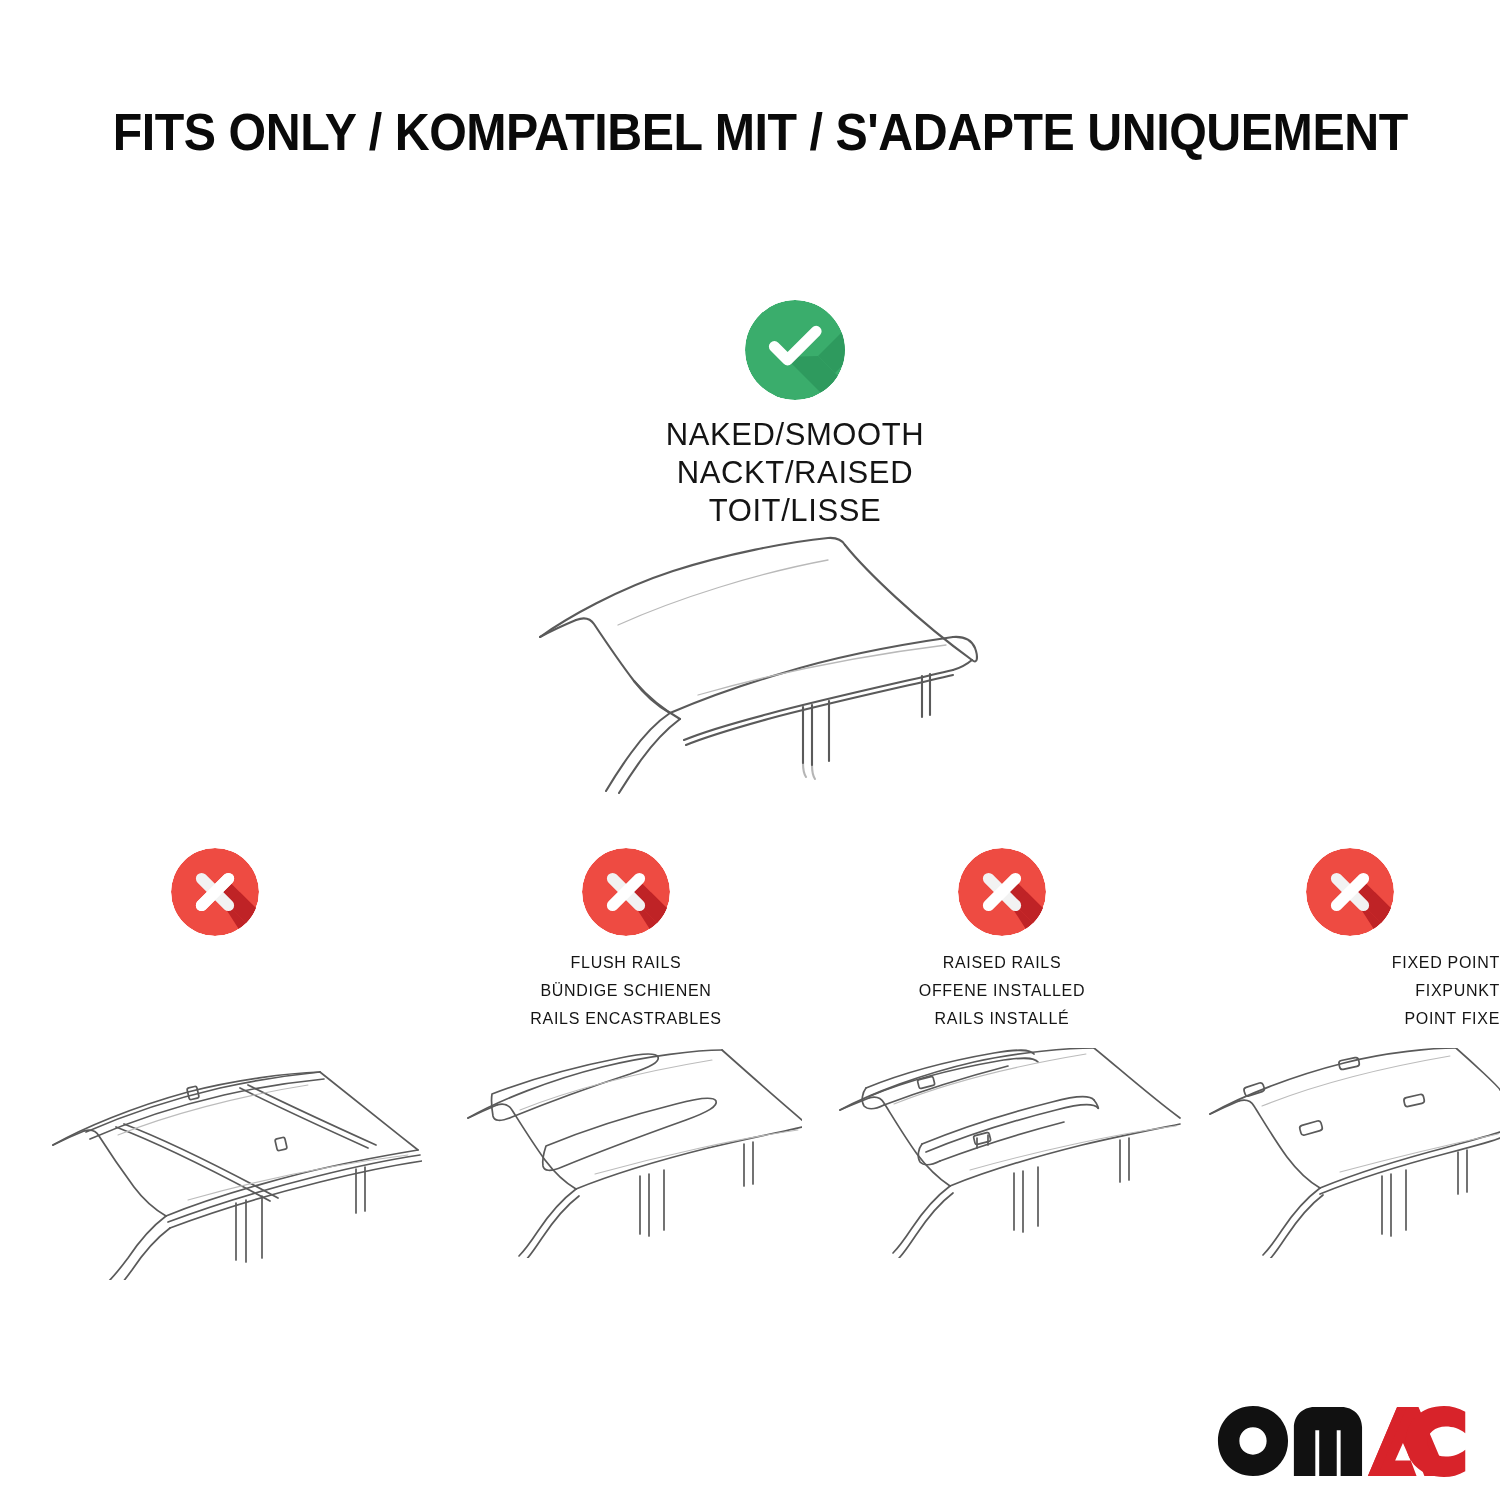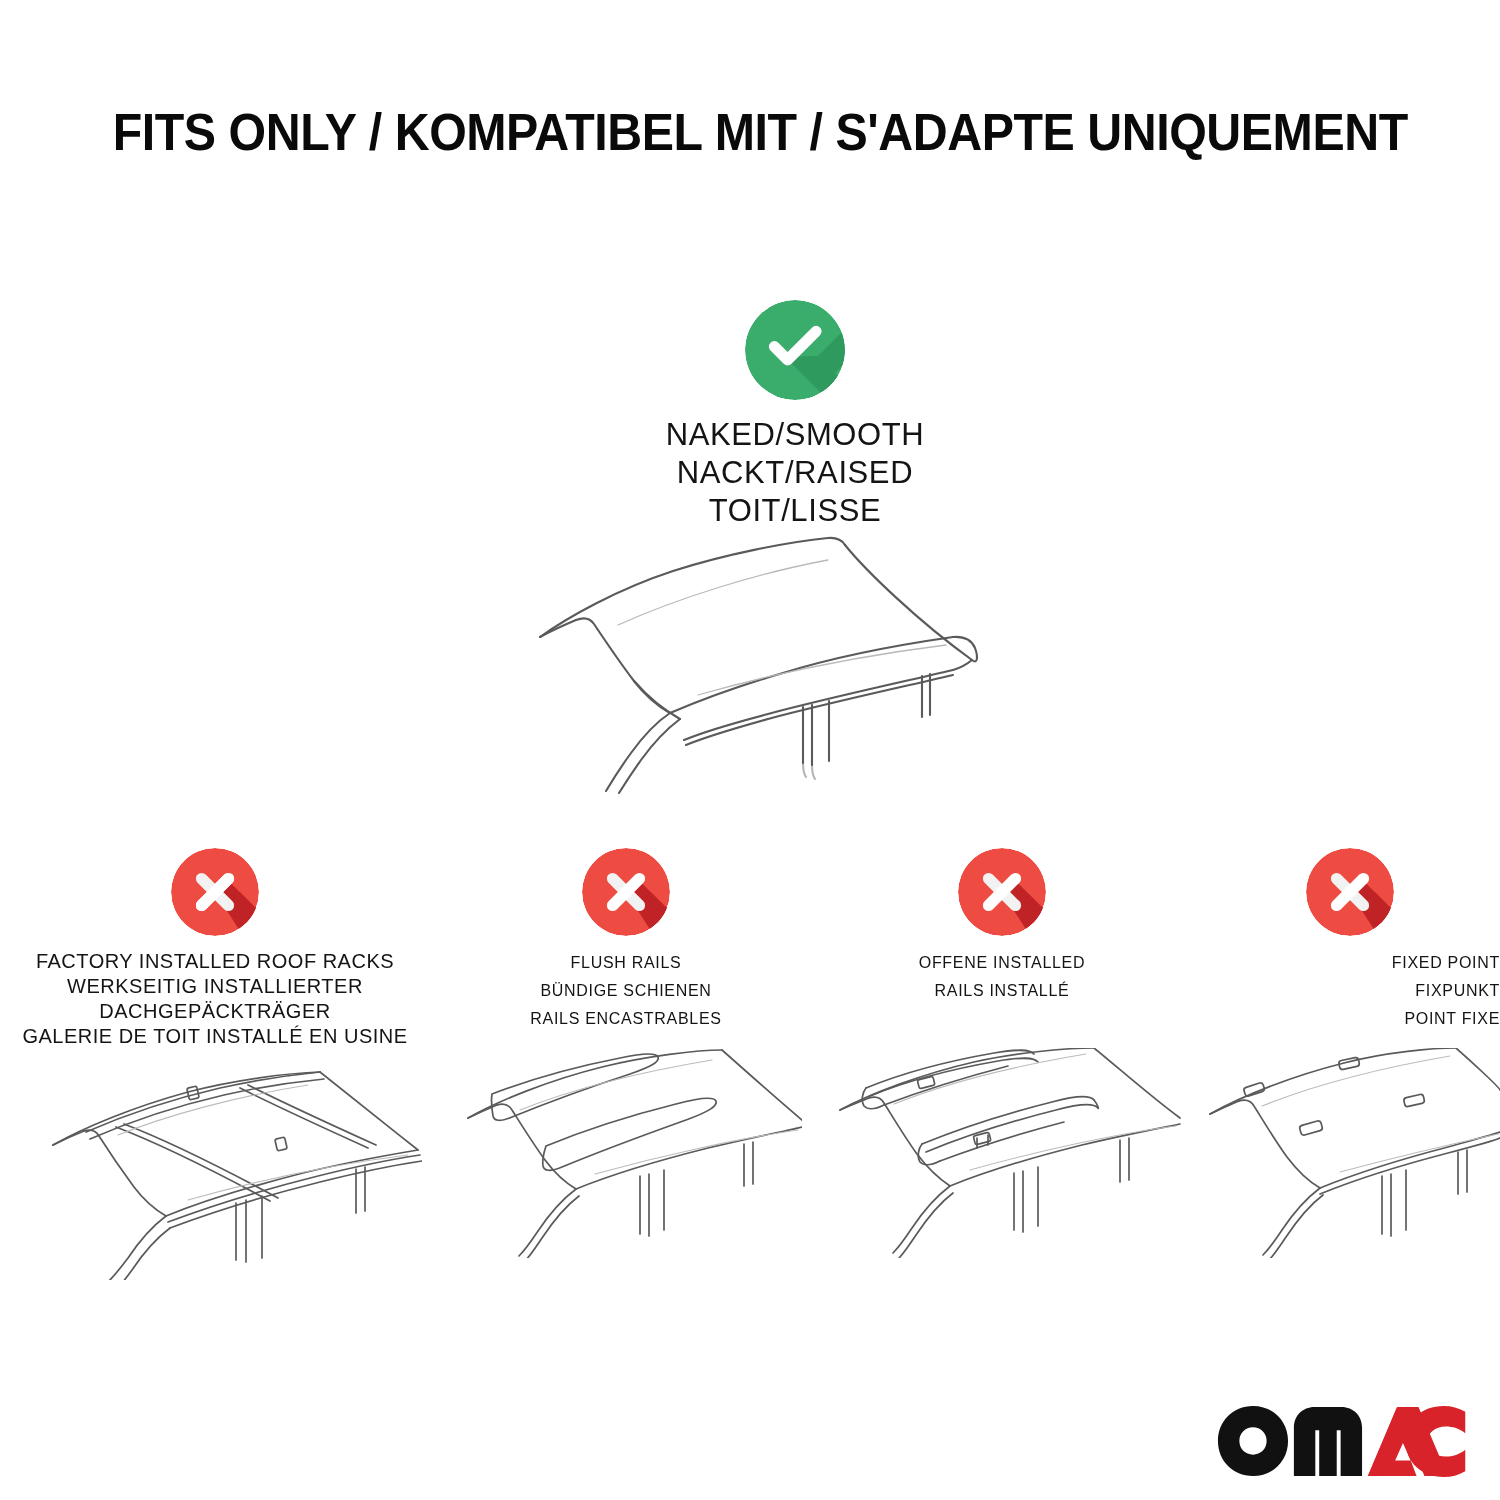--- a/index.html
+++ b/index.html
@@ -228,26 +228,20 @@
           <path d="M50 50 L64 64 L114 114 L100 128 Z" fill="#bf2326"></path>
           <path d="M64 64 L114 114 L128 100 L78 50 Z" fill="#bf2326"></path>
           <g fill="#ffffff">
             <rect x="43.5" y="22" width="13" height="56" rx="6.5" transform="rotate(45 50 50)"></rect>
             <rect x="43.5" y="22" width="13" height="56" rx="6.5" transform="rotate(-45 50 50)" fill="#f2f2f2"></rect>
             <rect x="43.5" y="22" width="13" height="56" rx="6.5" transform="rotate(45 50 50)"></rect>
           </g>
         </g>
       </svg>
     </div>
-    <div class="bad-caption small">
-      <div>FACTORY INSTALLED ROOF RACKS</div>
-      <div>WERKSEITIG INSTALLIERTER</div>
-      <div>DACHGEPÄCKTRÄGER</div>
-      <div>GALERIE DE TOIT INSTALLÉ EN USINE</div>
-    </div>
     <div class="bad-illus">
       <svg viewBox="0 0 414 210" aria-hidden="true">
         <g fill="none" stroke="#5a5a5a" stroke-width="1.7" stroke-linecap="round" stroke-linejoin="round">
 
           <path d="M45 75 C75 58 125 37 180 22 C226 10 280 3 312 2"></path>
           <path d="M312 2 C330 16 372 50 410 80"></path>
           <path d="M45 75 C55 70 66 65 76 61"></path>
           <path d="M76 61 C83 59 88 61 91 66 C98 77 112 98 126 117 C135 129 146 139 158 146"></path>
           <path d="M158 146 C190 133 240 117 295 103 C340 92 392 83 410 80"></path>
 
@@ -349,20 +343,21 @@
           <path d="M50 50 L64 64 L114 114 L100 128 Z" fill="#bf2326"></path>
           <path d="M64 64 L114 114 L128 100 L78 50 Z" fill="#bf2326"></path>
           <g>
             <rect x="43.5" y="22" width="13" height="56" rx="6.5" transform="rotate(-45 50 50)" fill="#f2f2f2"></rect>
             <rect x="43.5" y="22" width="13" height="56" rx="6.5" transform="rotate(45 50 50)" fill="#ffffff"></rect>
           </g>
         </g>
       </svg>
     </div>
     <div class="bad-caption">
+      <div>RAISED RAILS</div>
       <div>OFFENE INSTALLED</div>
       <div>RAILS INSTALLÉ</div>
     </div>
     <div class="bad-illus">
       <svg viewBox="0 0 360 210" aria-hidden="true">
         <g fill="none" stroke="#5a5a5a" stroke-width="1.7" stroke-linecap="round" stroke-linejoin="round">
           <path d="M18 62 C50 45 100 26 152 14 C196 4 248 0 272 0"></path>
           <path d="M272 0 C292 16 328 48 358 70"></path>
           <path d="M18 62 C27 58 37 54 47 50"></path>
           <path d="M47 50 C54 48 59 50 62 55 C69 66 82 88 95 106 C104 118 116 130 128 138"></path>

